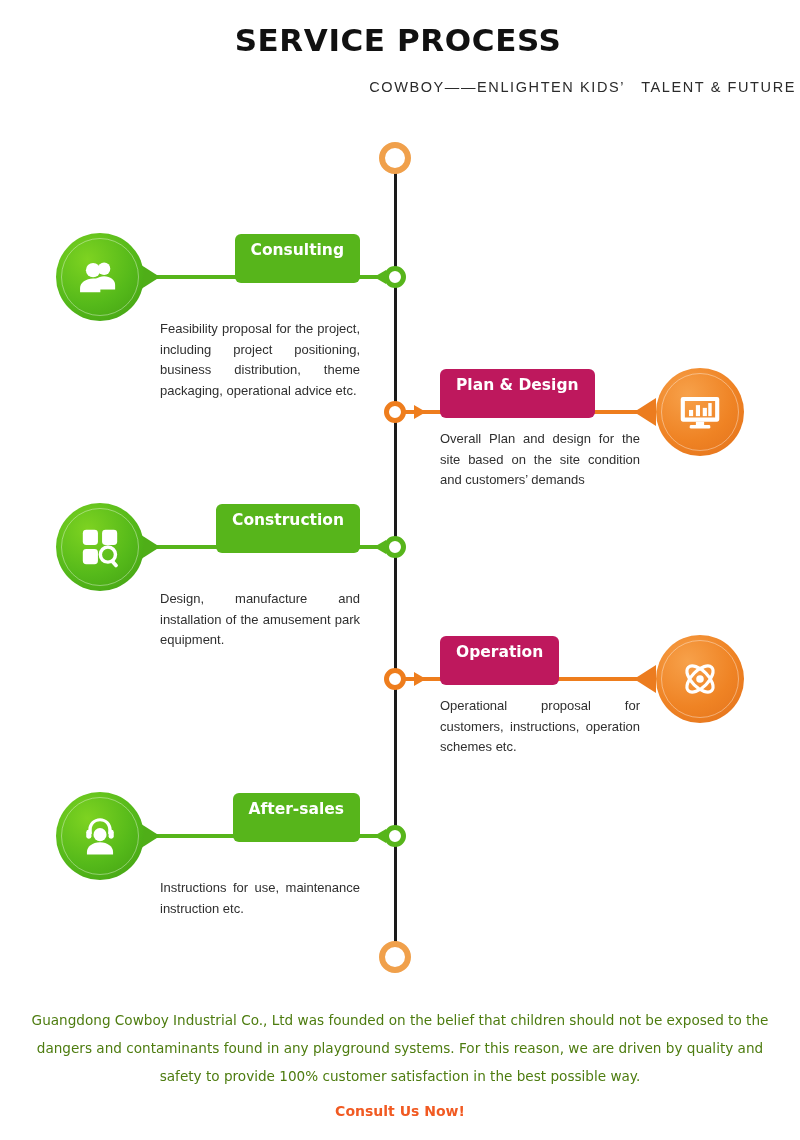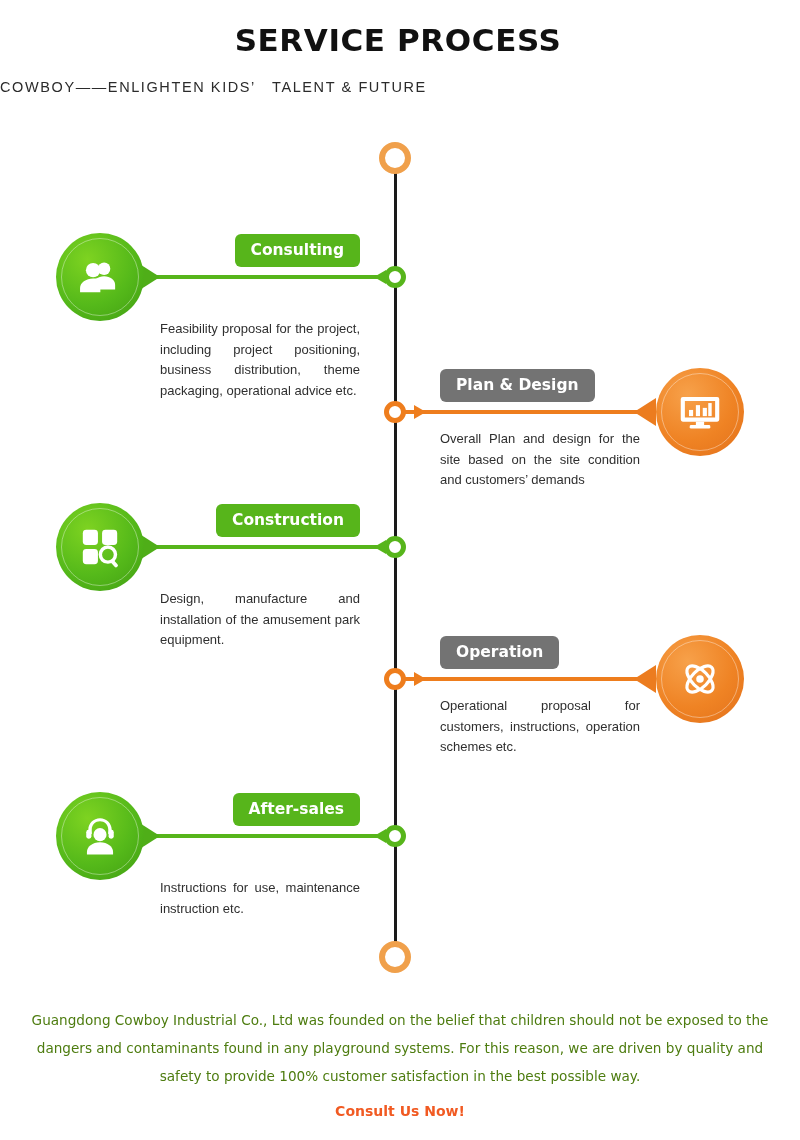--- a/index.html
+++ b/index.html
@@ -21,21 +21,21 @@
   #page-title {
     text-align: center;
     font-size: 31px;
     font-weight: bold;
     letter-spacing: 0.6px;
     color: #111111;
     margin-top: 22px;
     font-family: "DejaVu Sans", sans-serif;
   }
   #page-subtitle {
-    text-align: left;
+    text-align: right;
     font-size: 14.5px;
     letter-spacing: 1.6px;
     color: #2b2b2b;
     margin-top: 21px;
     font-family: "Liberation Sans", sans-serif;
     white-space: pre;
   }
 
   
   #timeline-axis {
@@ -142,27 +142,27 @@
 
   .icon-svg { width: 44px; height: 44px; display: block; }
 
   
   .badge {
     position: absolute;
     border-radius: 6px;
     color: #ffffff;
     font-size: 15.5px;
     font-weight: bold;
-    padding: 7px 16px 8px;
+    padding: 7px 16px 24px;
     white-space: nowrap;
     font-family: "DejaVu Sans", sans-serif;
     z-index: 6;
   }
   .step.left  .badge { background: #57b51b; right: 440px; top: -43px; }
-  .step.right .badge { background: #737373; left: 440px; top: -43px; }
+  .step.right .badge { background: #be185d; left: 440px; top: -43px; }
 
   
   .desc {
     position: absolute;
     font-size: 13px;
     line-height: 20.5px;
     color: #2f2f2f;
     text-align: justify;
     text-justify: inter-word;
     font-family: "Liberation Sans", sans-serif;

